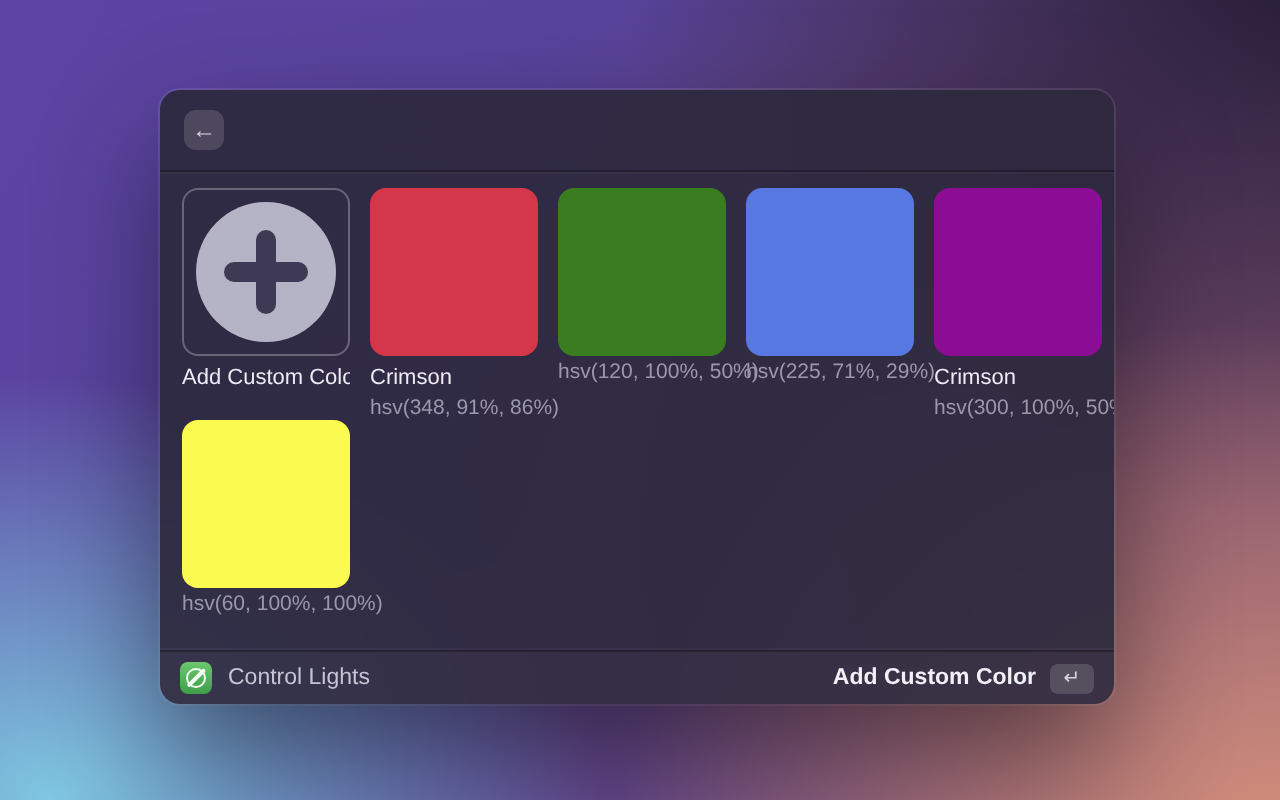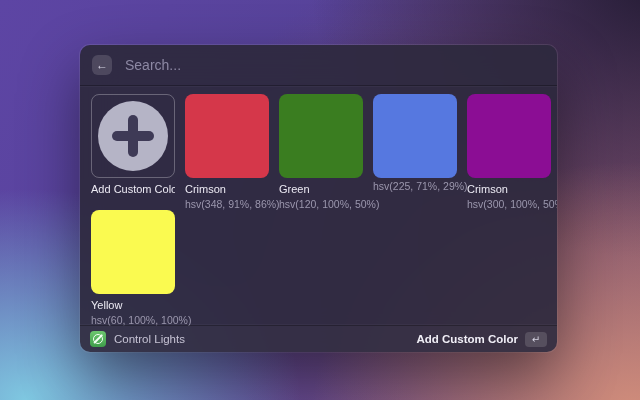--- a/index.html
+++ b/index.html
@@ -57,21 +57,20 @@
 </head>
 <body>
 
 <div class="bg">
   <div class="window">
 
     <div class="header">
       <div class="back-btn">
         <span>←</span>
       </div>
-      <input class="search" type="text" placeholder="Search..." style="">
     </div>
     <div class="divider"></div>
 
     <div class="content">
       <div class="grid" id="grid">
         <div class="cell">
           <div class="add-card">
             <div class="add-circle">
               <div class="plus"></div>
             </div>
@@ -80,38 +79,36 @@
         </div>
 
   <div class="cell">
     <div class="swatch" style="background: rgb(213, 55, 74);"></div>
     <div class="name">Crimson</div>
     <div class="hsv">hsv(348, 91%, 86%)</div>
   </div>
 
   <div class="cell">
     <div class="swatch" style="background: rgb(58, 125, 32);"></div>
-    <div class="name">Green</div>
     <div class="hsv">hsv(120, 100%, 50%)</div>
   </div>
 
   <div class="cell">
     <div class="swatch" style="background: rgb(86, 120, 224);"></div>
     <div class="hsv">hsv(225, 71%, 29%)</div>
   </div>
 
   <div class="cell">
     <div class="swatch" style="background: rgb(139, 13, 148);"></div>
     <div class="name">Crimson</div>
     <div class="hsv">hsv(300, 100%, 50%)</div>
   </div>
 
   <div class="cell">
     <div class="swatch" style="background: rgb(250, 250, 80);"></div>
-    <div class="name">Yellow</div>
     <div class="hsv">hsv(60, 100%, 100%)</div>
   </div>
 </div>
     </div>
 
     <div class="footer">
       <div class="app-icon">
         <span class="ring"></span>
         <span class="slash"></span>
       </div>

